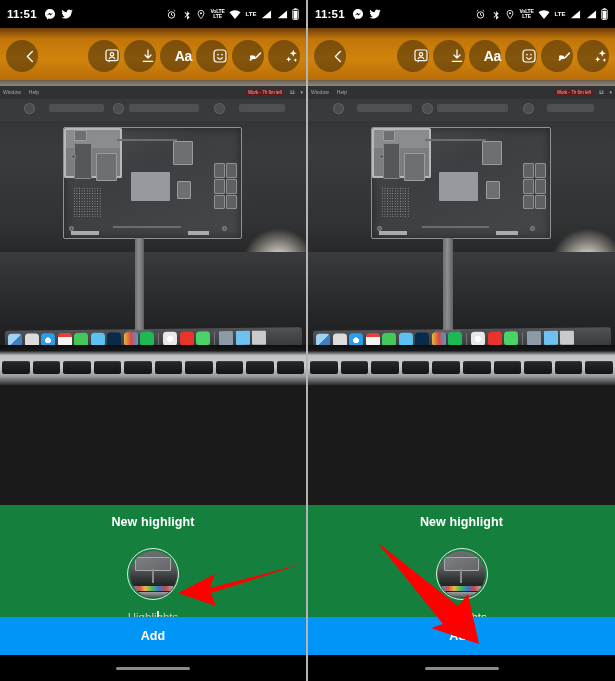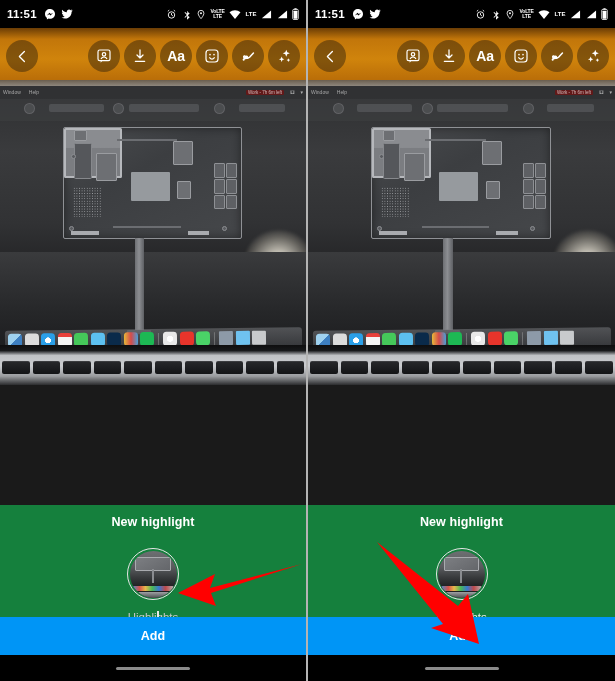--- a/index.html
+++ b/index.html
@@ -132,21 +132,21 @@
   }
 
   
   .toolbar{
     position:absolute;top:36px;left:0;right:0;height:40px;z-index:30;
     display:flex;align-items:center;padding:0 6px;
   }
   .tbtn{
     width:32px;height:32px;border-radius:50%;
     background:rgba(28,22,12,.42);
-    display:flex;align-items:center;justify-content:center;flex:0 0 32px;
+    display:flex;align-items:center;justify-content:flex-end;flex:0 0 32px;
     color:#fff;
   }
   .tbtn.back{margin-right:auto;}
   .tbtn + .tbtn{margin-left:4px;}
   .aa{font-size:14px;font-weight:700;letter-spacing:-.3px;color:#fff;}
 
   
   .sheet{
     position:absolute;left:0;right:0;bottom:26px;top:505px;
     background:#15803d;display:flex;flex-direction:column;align-items:center;

